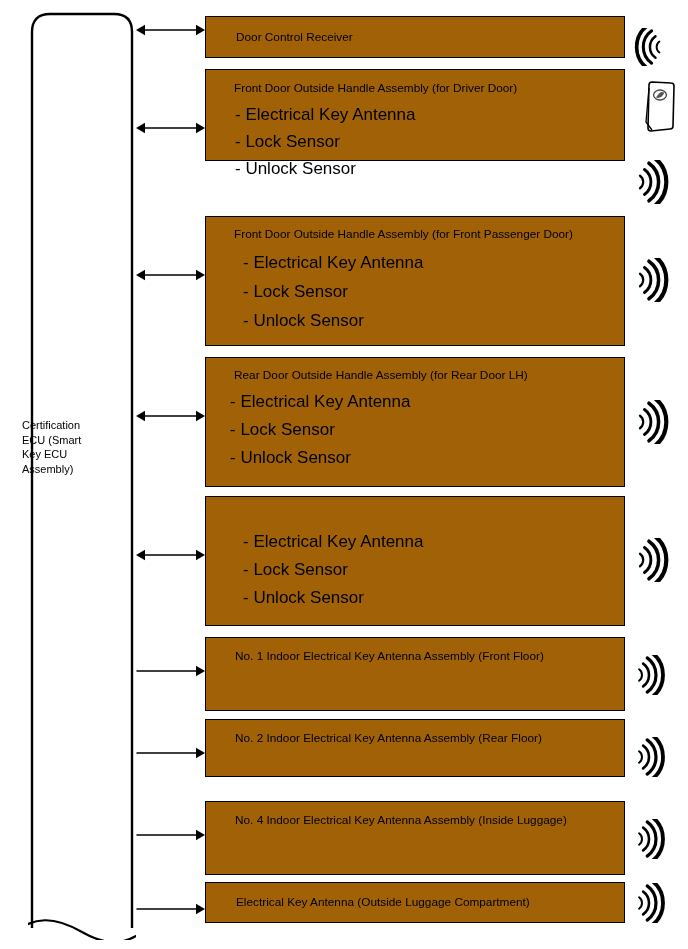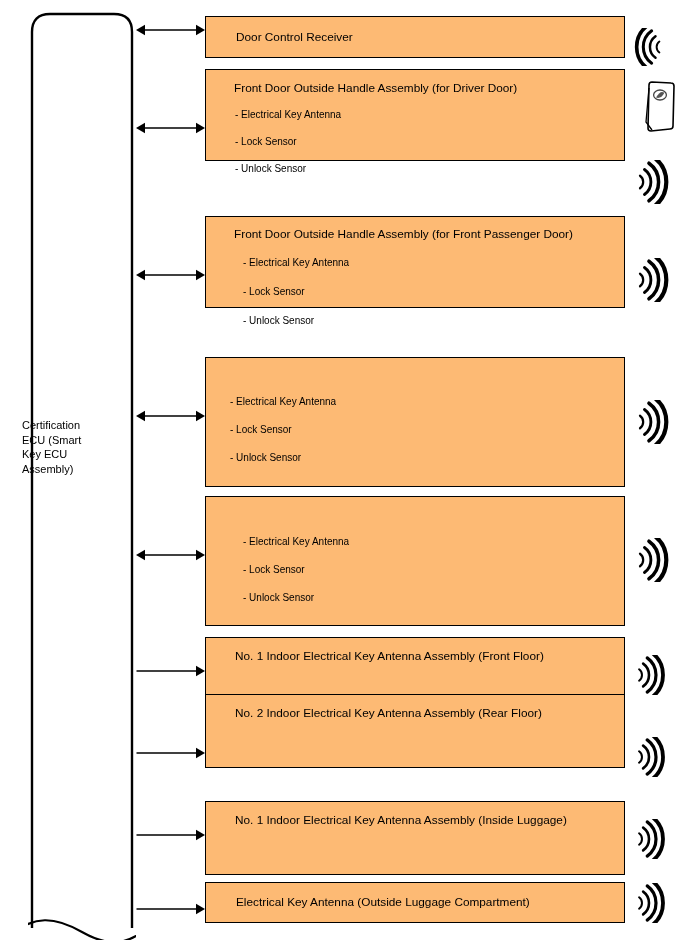--- a/index.html
+++ b/index.html
@@ -38,32 +38,32 @@
     line-height: 14.5px;
     color: #000;
     text-align: left;
     white-space: pre-line;
   }
   
   .box {
     position: absolute;
     box-sizing: border-box;
     border: 1.6px solid #000000;
-    background: #fdba74;
+    background: #a16207;
   }
   .box-title {
     position: absolute;
     font-size: 11.8px;
     line-height: 14px;
     white-space: nowrap;
     color: #000;
   }
   .box-item {
     position: absolute;
-    font-size: 10px;
+    font-size: 17px;
     line-height: 14px;
     white-space: nowrap;
     color: #000;
   }
   
   .connector {
     position: absolute;
   }
   .connector svg { display: block; }
   
@@ -100,44 +100,45 @@
 
 <div class="box" style="left: 205px; top: 16px; width: 420px; height: 42px;">
       <div class="box-title" style="left: 30px; top: 13px;">Door Control Receiver</div>
     </div>
     <div class="box" style="left: 205px; top: 69px; width: 420px; height: 92px;">
       <div class="box-title" style="left: 28px; top: 11px;">Front Door Outside Handle Assembly (for Driver Door)</div>
       <div class="box-item" style="left: 29px; top: 38px;">- Electrical Key Antenna</div>
       <div class="box-item" style="left: 29px; top: 65px;">- Lock Sensor</div>
       <div class="box-item" style="left: 29px; top: 92px;">- Unlock Sensor</div>
     </div>
-    <div class="box" style="left: 205px; top: 216px; width: 420px; height: 92px;">
+    <div class="box" style="left: 205px; top: 216px; width: 420px; height: 130px;">
       <div class="box-title" style="left: 28px; top: 10px;">Front Door Outside Handle Assembly (for Front Passenger Door)</div>
       <div class="box-item" style="left: 37px; top: 39px;">- Electrical Key Antenna</div>
       <div class="box-item" style="left: 37px; top: 68px;">- Lock Sensor</div>
       <div class="box-item" style="left: 37px; top: 97px;">- Unlock Sensor</div>
     </div>
     <div class="box" style="left: 205px; top: 357px; width: 420px; height: 130px;">
+      <div class="box-title" style="left: 28px; top: 10px;">Rear Door Outside Handle Assembly (for Rear Door LH)</div>
       <div class="box-item" style="left: 24px; top: 37px;">- Electrical Key Antenna</div>
       <div class="box-item" style="left: 24px; top: 65px;">- Lock Sensor</div>
       <div class="box-item" style="left: 24px; top: 93px;">- Unlock Sensor</div>
     </div>
     <div class="box" style="left: 205px; top: 496px; width: 420px; height: 130px;">
       <div class="box-item" style="left: 37px; top: 38px;">- Electrical Key Antenna</div>
       <div class="box-item" style="left: 37px; top: 66px;">- Lock Sensor</div>
       <div class="box-item" style="left: 37px; top: 94px;">- Unlock Sensor</div>
     </div>
     <div class="box" style="left: 205px; top: 637px; width: 420px; height: 74px; text-align: center;">
       <div class="box-title" style="left: 29px; top: 11px;">No. 1 Indoor Electrical Key Antenna Assembly (Front Floor)</div>
     </div>
-    <div class="box" style="left: 205px; top: 694px; width: 420px; height: 74px;">
+    <div class="box" style="left: 205px; top: 719px; width: 420px; height: 58px;">
       <div class="box-title" style="left: 29px; top: 11px;">No. 2 Indoor Electrical Key Antenna Assembly (Rear Floor)</div>
     </div>
     <div class="box" style="left: 205px; top: 801px; width: 420px; height: 74px;">
-      <div class="box-title" style="left: 29px; top: 11px;">No. 1 Indoor Electrical Key Antenna Assembly (Inside Luggage)</div>
+      <div class="box-title" style="left: 29px; top: 11px;">No. 4 Indoor Electrical Key Antenna Assembly (Inside Luggage)</div>
     </div>
     <div class="box" style="left: 205px; top: 882px; width: 420px; height: 41px;">
       <div class="box-title" style="left: 30px; top: 12px;">Electrical Key Antenna (Outside Luggage Compartment)</div>
     </div>
     <div class="connector" style="left: 136px; top: 21px;">
       <svg width="69" height="18" viewBox="0 0 69 18">
         <line x1="9" y1="9" x2="60" y2="9" stroke="#000000" stroke-width="1.6"></line>
         <polygon points="69,9 60,3.8 60,14.2" fill="#000000"></polygon>
         <polygon points="0,9 9,3.8 9,14.2" fill="#000000"></polygon>
       </svg>

